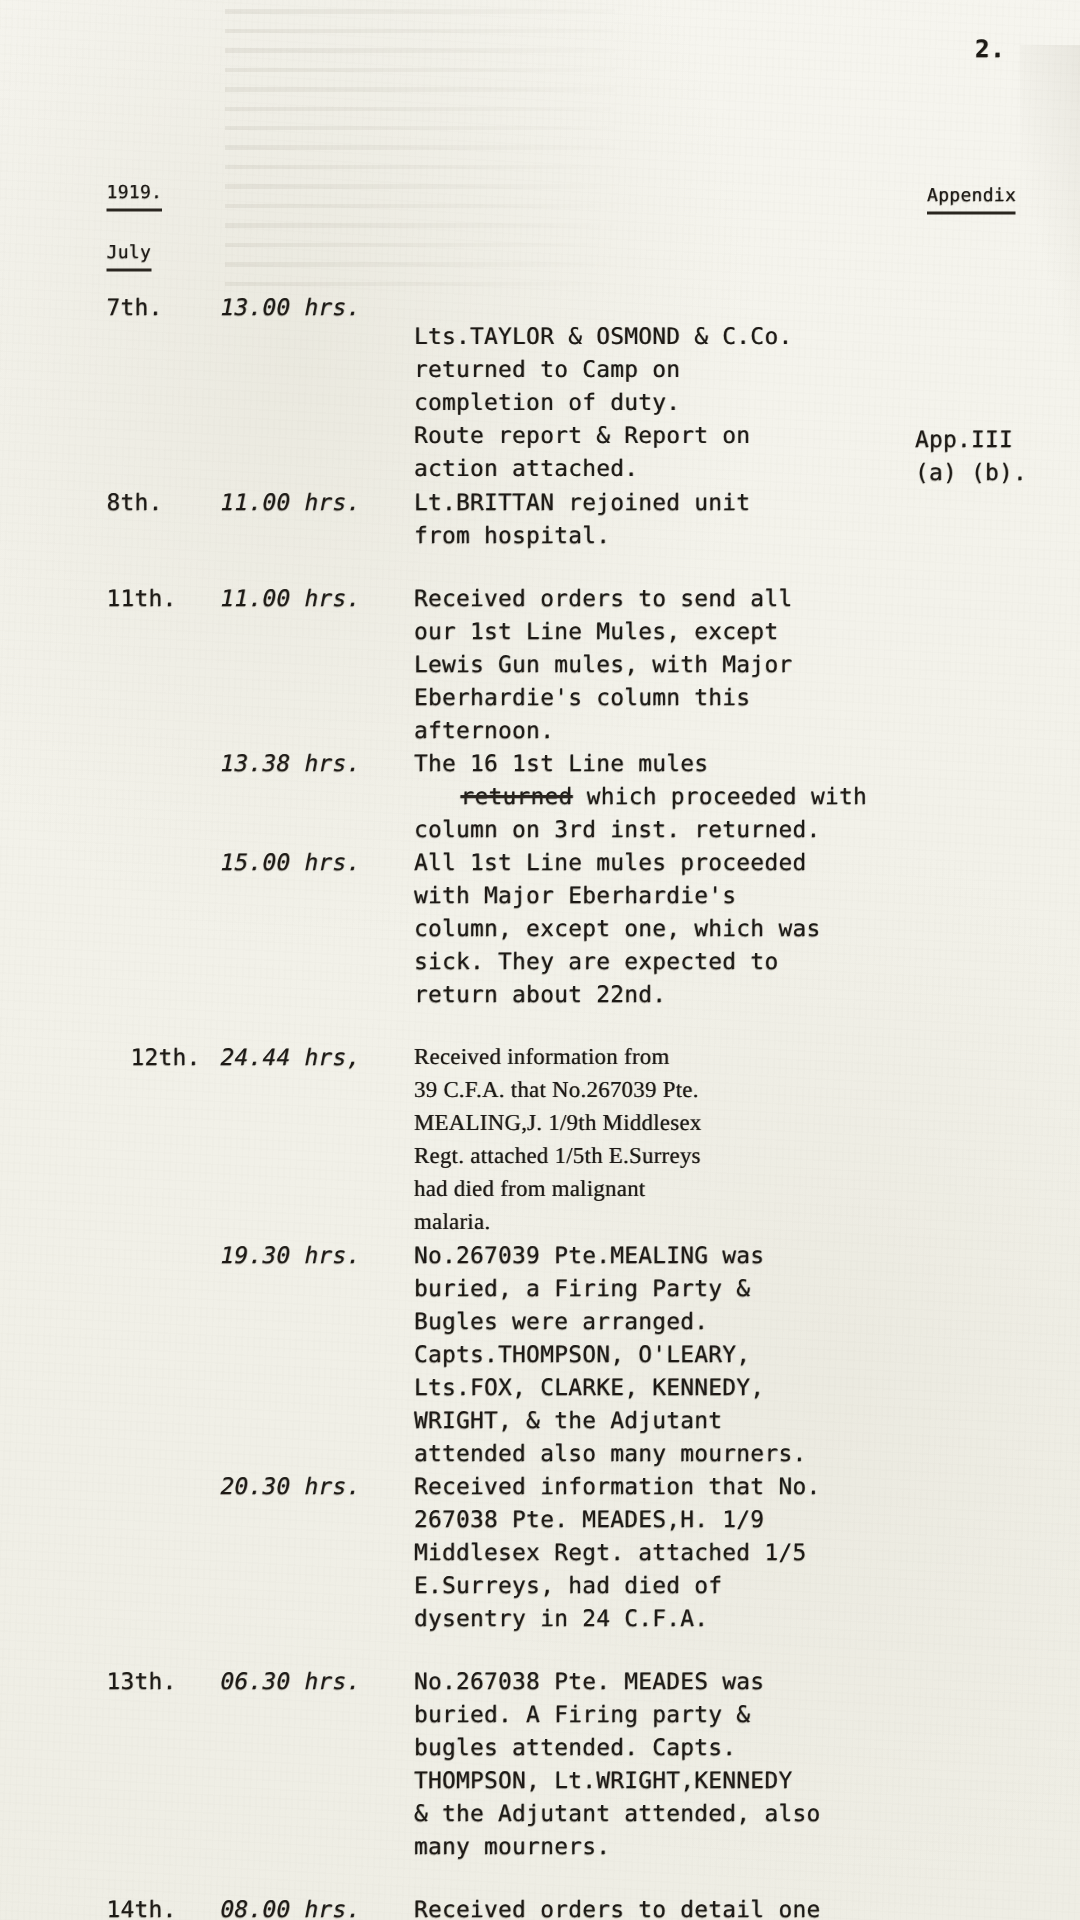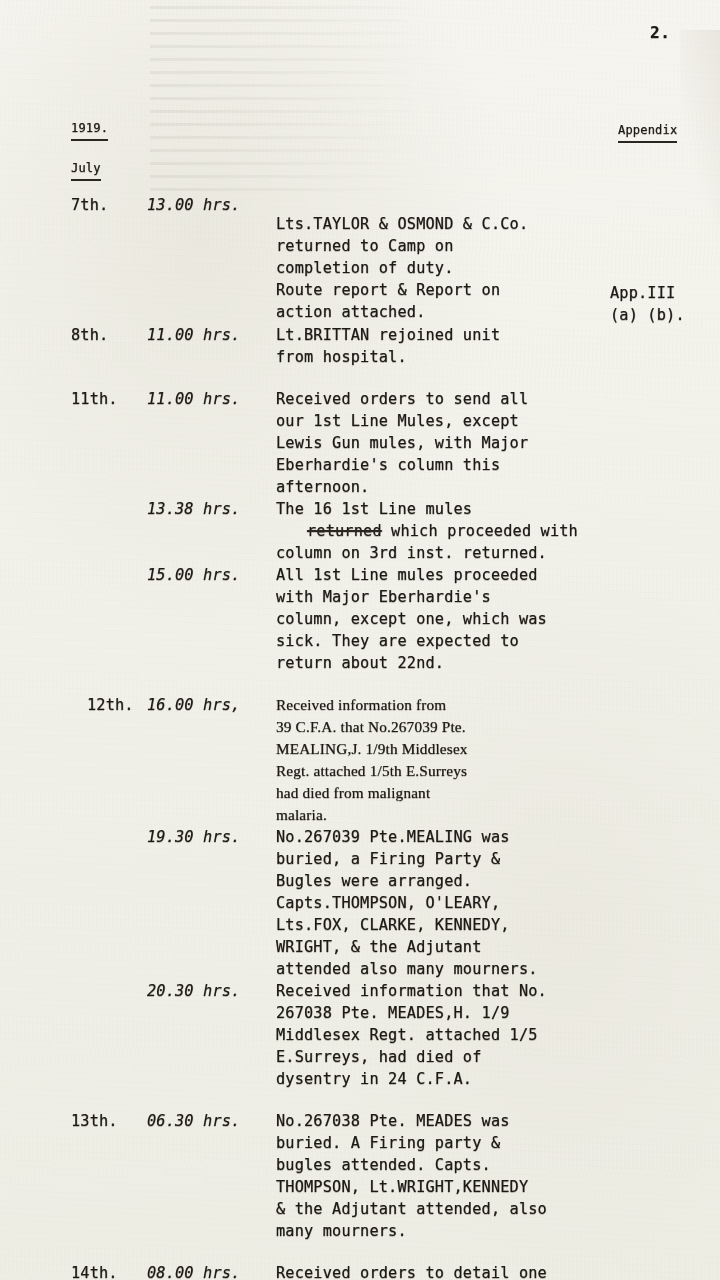--- a/index.html
+++ b/index.html
@@ -143,21 +143,21 @@
       <div class="ink col-text entry-text" style="top: 498px;">The 16 1st Line mules
 <span class="strike">returned</span> which proceeded with
 column on 3rd inst. returned.</div>
       <div class="ink col-time" style="top: 564px;">15.00 hrs.</div>
       <div class="ink col-text entry-text" style="top: 564px;">All 1st Line mules proceeded
 with Major Eberhardie's
 column, except one, which was
 sick.  They are expected to
 return about 22nd.</div>
       <div class="ink col-date" style="top: 694px; margin-left: 16px;">12th.</div>
-      <div class="ink col-time" style="top: 694px;">16.00 hrs,</div>
+      <div class="ink col-time" style="top: 694px;">24.44 hrs,</div>
       <div class="ink col-text entry-text" style="top: 694px; font-family: Liberation Serif, serif;">Received information from
 39 C.F.A. that No.267039 Pte.
 MEALING,J. 1/9th Middlesex
 Regt. attached 1/5th E.Surreys
 had died from malignant
 malaria.</div>
       <div class="ink col-time" style="top: 826px;">19.30 hrs.</div>
       <div class="ink col-text entry-text" style="top: 826px;">No.267039 Pte.MEALING was
 buried, a Firing Party &amp;
 Bugles  were arranged.

